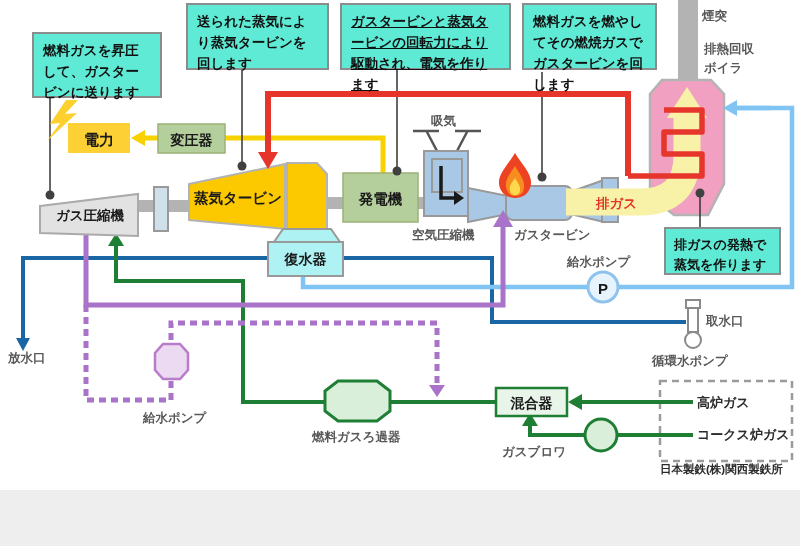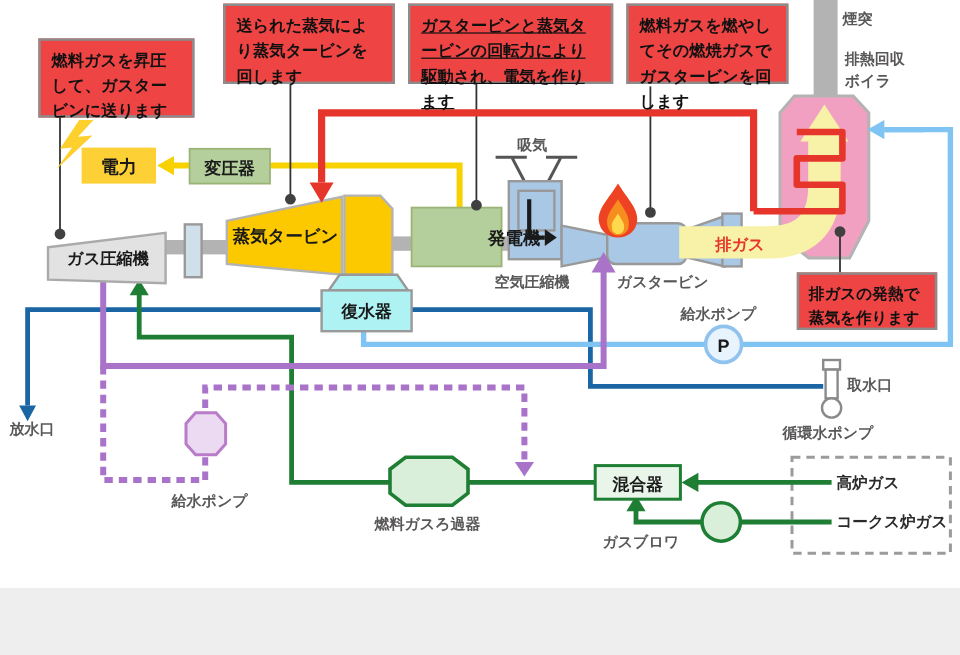--- a/index.html
+++ b/index.html
@@ -4,21 +4,21 @@
 <style>
   html,body{margin:0;padding:0;background:#fff;}
   #stage{position:relative;width:800px;height:546px;background:#ffffff;overflow:hidden;
          font-family:"Liberation Sans","DejaVu Sans",sans-serif;}
   #diagram-svg{position:absolute;left:0;top:0;}
   .lbl{position:absolute;font-weight:bold;color:#1a1a1a;white-space:nowrap;line-height:1.3;}
   .cap{color:#595757;font-size:12.5px;}
   .cap-dark{color:#2b2b2b;font-size:13px;}
   .red-lbl{color:#e6352b;font-size:13.5px;}
   .ctr{text-align:center;white-space:normal;}
-  .callout{position:absolute;background:#ef4444;border:2px solid #8c8c8c;color:#111;
+  .callout{position:absolute;background:#5eead4;border:2px solid #8c8c8c;color:#111;
            font-weight:bold;font-size:13.5px;line-height:1.55;padding:7px 9px;box-sizing:border-box;}
   .wrap{white-space:normal;}
   #legend{position:absolute;left:0;top:490px;width:800px;height:56px;background:#eeeeee;}
 </style>
 </head>
 <body>
 
 <div id="stage">
 
 <svg id="diagram-svg" width="800" height="490" viewBox="0 0 800 490">
@@ -151,38 +151,39 @@
     <path d="M515,166 C510,174 505,179 506,187 C507,193 511,196 515,196 C520,196 524,193 524,187 C525,180 519,173 515,166 Z" fill="#f78d1e"></path>
     <path d="M515,178 C512,183 509,185 510,190 C510,193 512,195 515,195 C518,195 520,193 520,190 C521,186 517,182 515,178 Z" fill="#ffd84d"></path>
   </g>
 </svg>
 
 <span class="lbl cap" style="left:702px;top:8px;">煙突</span>
 <span class="lbl cap wrap" style="left:704px;top:40px;width:62px;line-height:1.5;">排熱回収ボイラ</span>
 <span class="lbl ctr" style="left:68px;top:130px;width:62px;font-size:15px;">電力</span>
 <span class="lbl ctr" style="left:158px;top:131px;width:67px;font-size:14px;">変圧器</span>
 <span class="lbl ctr" style="left:192px;top:189px;width:92px;font-size:14.5px;">蒸気タービン</span>
-<span class="lbl ctr" style="left:343px;top:190px;width:75px;font-size:14.5px;padding-left:48px;">発電機</span>
+<span class="lbl ctr" style="left:343px;top:190px;width:75px;font-size:14.5px;">発電機</span>
 <span class="lbl ctr" style="left:44px;top:207px;width:92px;font-size:13.5px;">ガス圧縮機</span>
 <span class="lbl ctr" style="left:268px;top:250px;width:75px;font-size:14px;">復水器</span>
 <span class="lbl cap" style="left:431px;top:113px;">吸気</span>
 <span class="lbl cap" style="left:412px;top:227px;">空気圧縮機</span>
 <span class="lbl cap" style="left:514px;top:227px;">ガスタービン</span>
 <span class="lbl red-lbl" style="left:596px;top:195px;">排ガス</span>
 <span class="lbl cap" style="left:567px;top:254px;">給水ポンプ</span>
 <span class="lbl ctr" style="left:588px;top:279px;width:30px;font-size:15px;">P</span>
 <span class="lbl cap" style="left:706px;top:313px;">取水口</span>
 <span class="lbl cap" style="left:652px;top:353px;">循環水ポンプ</span>
 <span class="lbl cap" style="left:8px;top:350px;">放水口</span>
 <span class="lbl cap" style="left:143px;top:410px;">給水ポンプ</span>
 <span class="lbl cap" style="left:312px;top:429px;">燃料ガスろ過器</span>
 <span class="lbl ctr" style="left:496px;top:394px;width:71px;font-size:14px;text-align:center;">混合器</span>
 <span class="lbl cap" style="left:502px;top:444px;">ガスブロワ</span>
 <span class="lbl cap-dark" style="left:697px;top:395px;">高炉ガス</span>
 <span class="lbl cap-dark" style="left:697px;top:427px;">コークス炉ガス</span>
+<span class="lbl" style="left:660px;top:462px;font-size:11.5px;color:#2b2b2b;">日本製鉄(株)関西製鉄所</span>
 
 <div class="callout wrap" style="left:4px;top:32px;width:130px;height:66px;margin-left:28px;">燃料ガスを昇圧して、ガスタービンに送ります</div>
 <div class="callout wrap" style="left:186px;top:3px;width:143px;height:67px;">送られた蒸気により蒸気タービンを回します</div>
 <div class="callout wrap" style="left:340px;top:3px;width:171px;height:67px;text-decoration:underline;">ガスタービンと蒸気タービンの回転力により駆動され、電気を作ります</div>
 <div class="callout wrap" style="left:522px;top:3px;width:135px;height:67px;">燃料ガスを燃やしてその燃焼ガスでガスタービンを回します</div>
 <div class="callout wrap" style="left:664px;top:227px;width:117px;height:48px;font-size:13px;padding:6px 8px;">排ガスの発熱で蒸気を作ります</div>
 
 <div id="legend">
   
   

